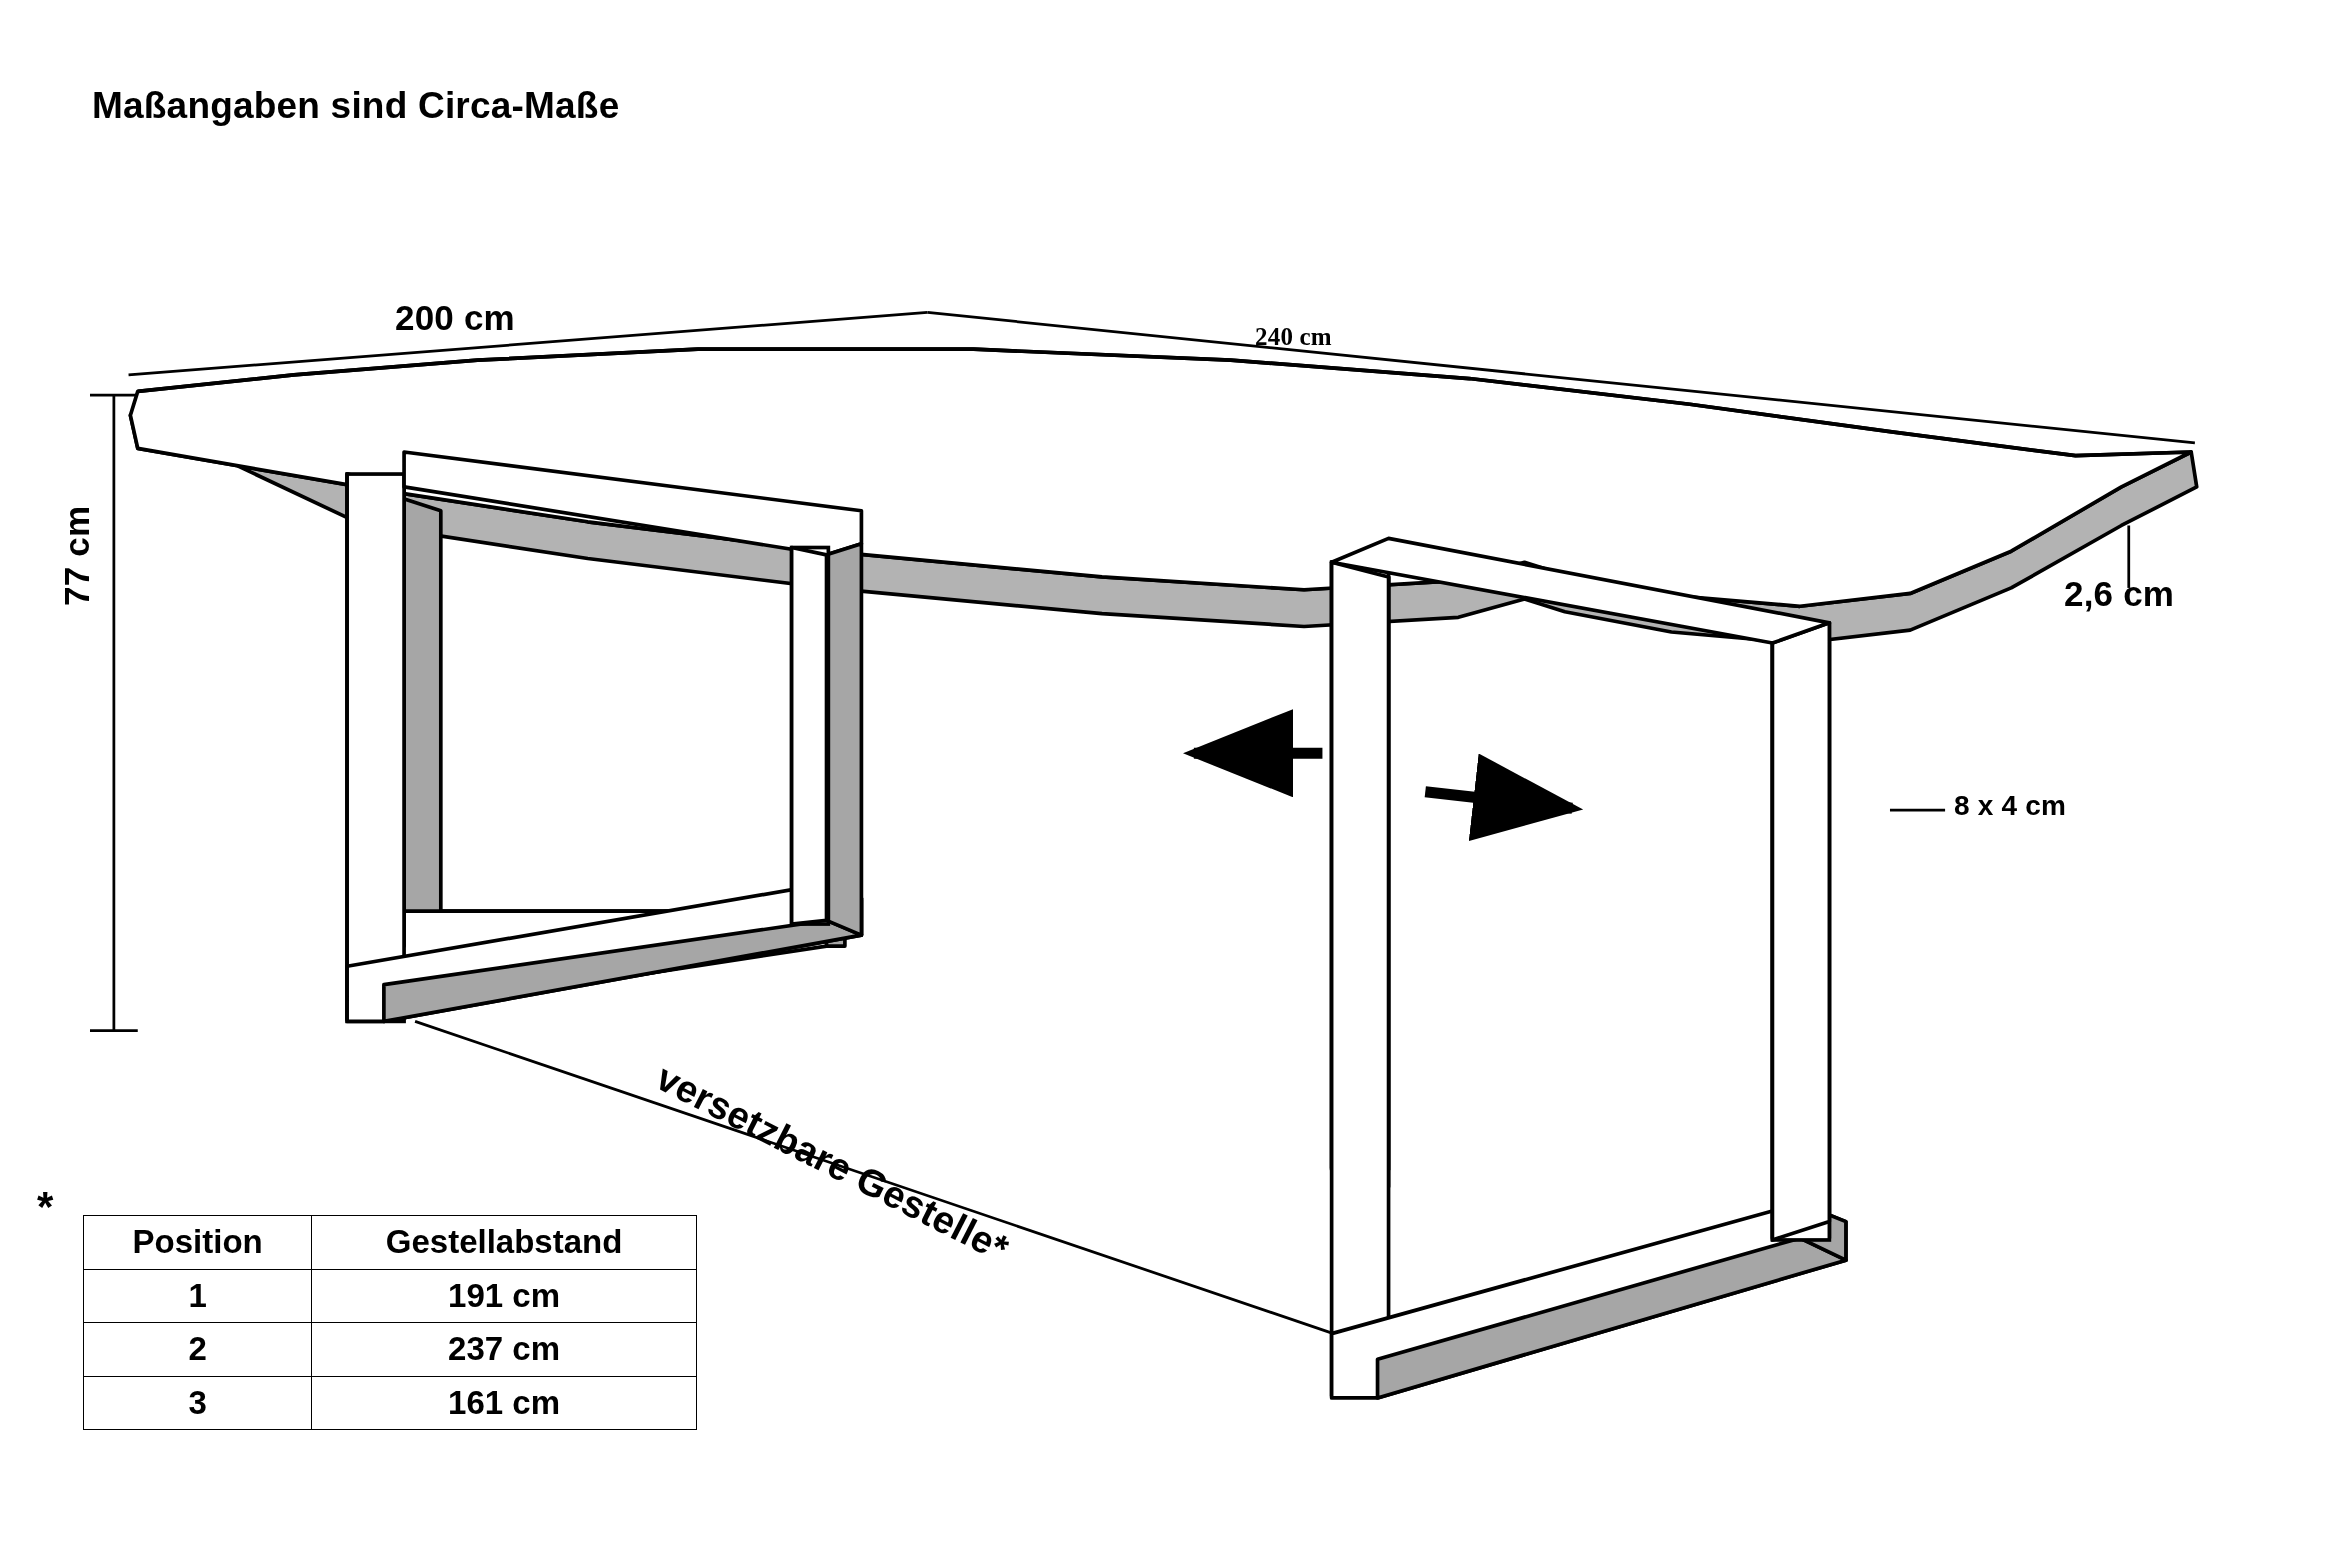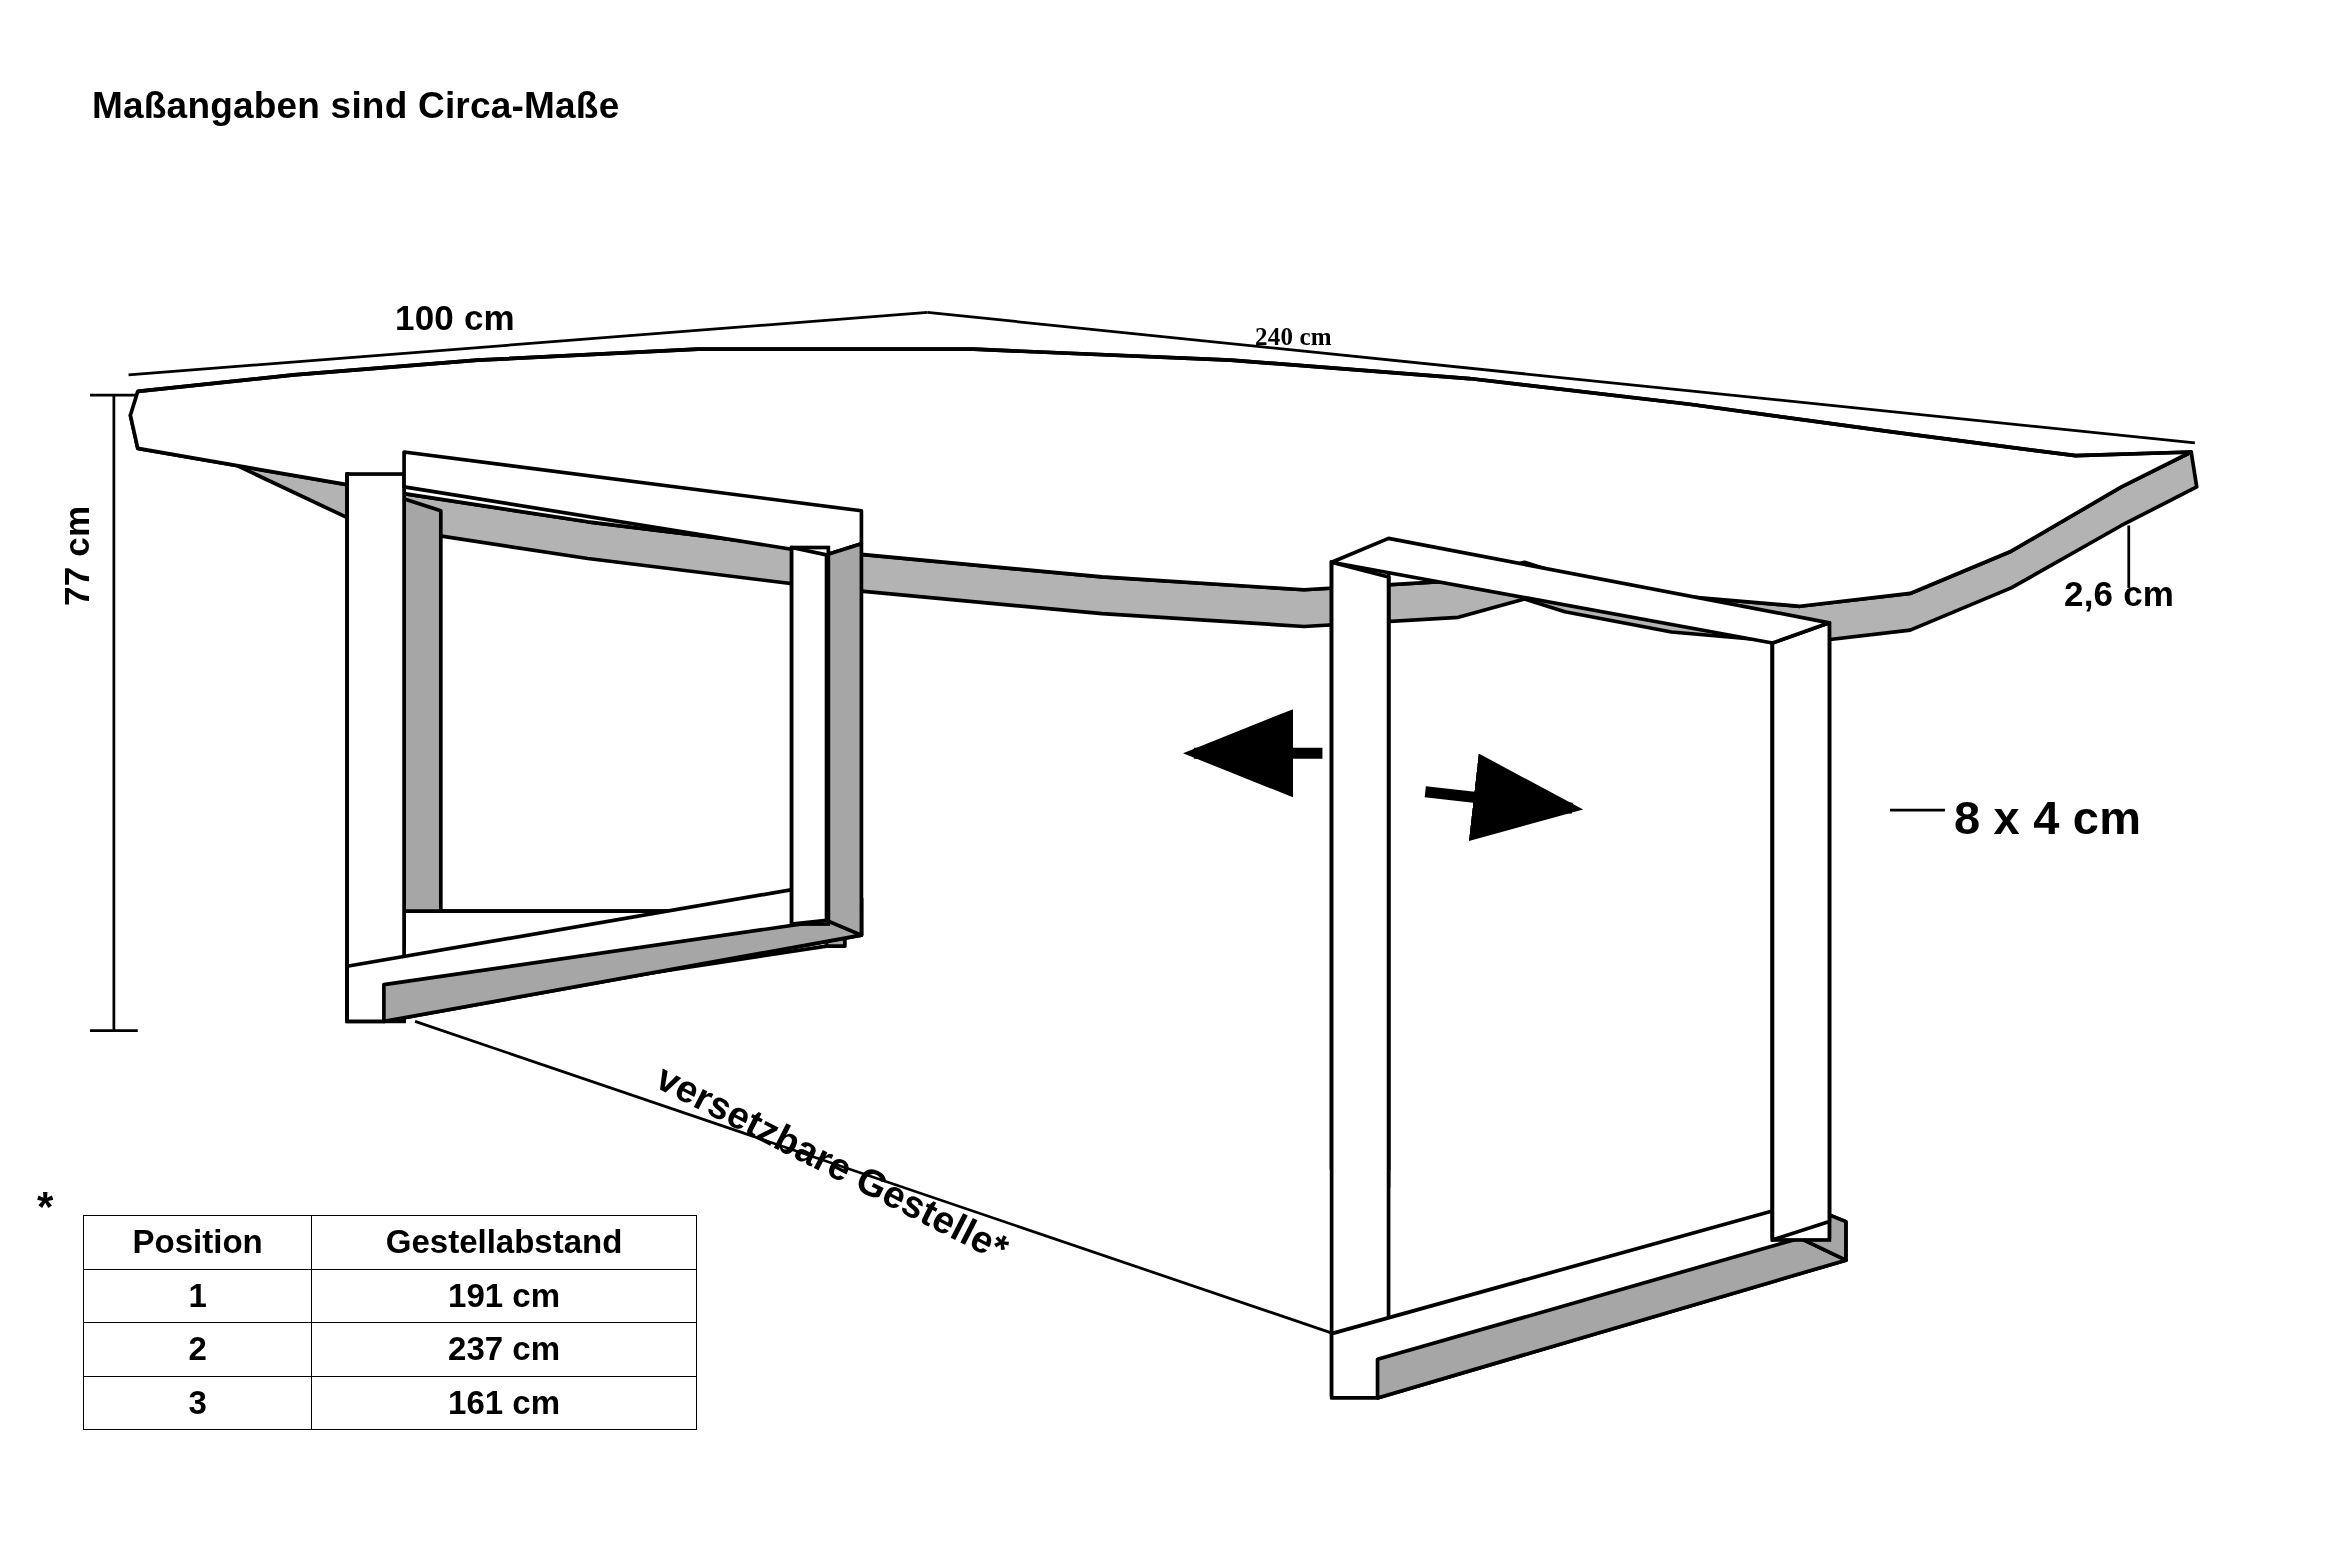--- a/index.html
+++ b/index.html
@@ -56,21 +56,21 @@
     transform-origin: left top;
   }
   #lbl-thickness {
     left: 2064px;
     top: 574px;
     font-size: 35px;
   }
   #lbl-leg {
     left: 1954px;
     top: 790px;
-    font-size: 47px;
+    font-size: 28px;
   }
   #lbl-movable {
     left: 669px;
     top: 1056px;
     font-size: 38px;
     transform: rotate(27deg);
     transform-origin: left top;
   }
   #asterisk {
     left: 37px;
@@ -185,21 +185,21 @@
     <g>
       <line x1="1440" y1="820" x2="1300" y2="820" stroke="#000000" stroke-width="12" marker-end="url(#arrowhead)"></line>
     </g>
     <g>
       <line x1="1552" y1="862" x2="1712" y2="880" stroke="#000000" stroke-width="12" marker-end="url(#arrowhead)"></line>
     </g>
   </svg>
 
   <div class="lbl" id="heading">Maßangaben sind Circa-Maße</div>
 
-  <div class="lbl" id="lbl-width">100 cm</div>
+  <div class="lbl" id="lbl-width">200 cm</div>
   <div class="lbl" id="lbl-length">240 cm</div>
   <div class="lbl" id="lbl-height">77 cm</div>
   <div class="lbl" id="lbl-thickness">2,6 cm</div>
   <div class="lbl" id="lbl-leg">8 x 4 cm</div>
   <div class="lbl" id="lbl-movable">versetzbare Gestelle*</div>
   <div class="lbl" id="asterisk">*</div>
 
   <div id="table-wrap">
     <table class="spec">
       <thead>

